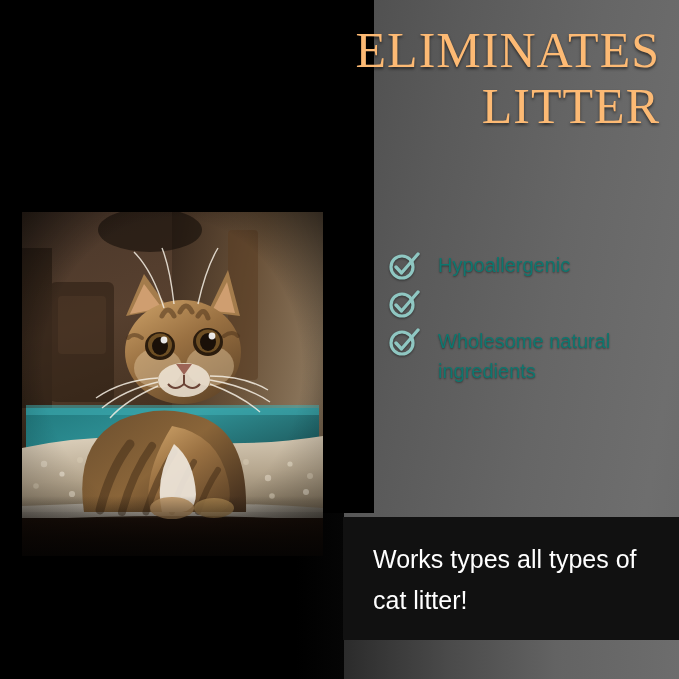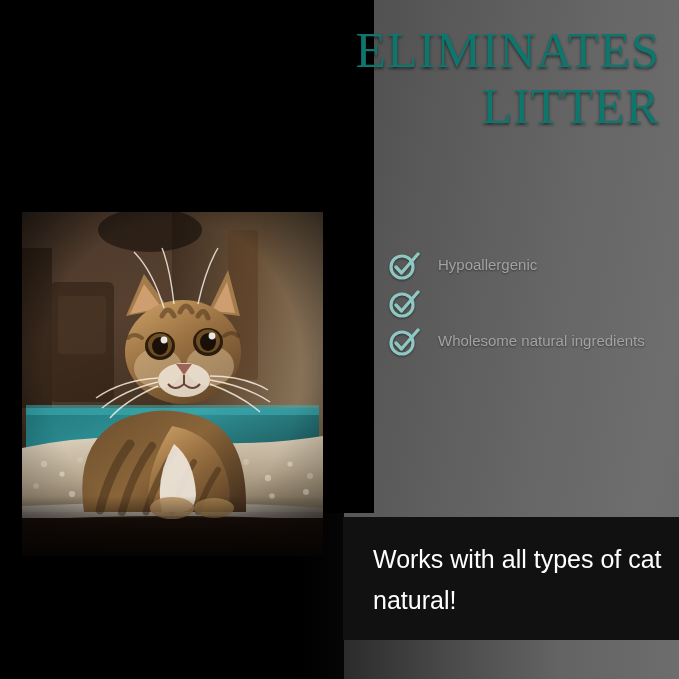--- a/index.html
+++ b/index.html
@@ -78,21 +78,21 @@
   
   .headline {
     position: absolute;
     left: 300px; top: 22px;
     width: 360px;
     text-align: right;
     font-family: "Liberation Serif", serif;
     font-size: 50px;
     line-height: 56px;
     letter-spacing: 1px;
-    color: #0f766e;
+    color: #fdba74;
     text-shadow: 0 2px 3px rgba(0,0,0,0.55);
   }
   .headline div { white-space: nowrap; }
 
   
   .features {
     position: absolute;
     left: 388px; top: 250px;
     width: 285px;
   }
@@ -102,22 +102,22 @@
     margin-bottom: 7px;
   }
   .check-icon {
     flex: 0 0 auto;
     width: 32px; height: 30px;
     margin-right: 18px;
     margin-top: 1px;
   }
   .check-icon svg { display: block; filter: drop-shadow(0 1px 1px rgba(0,0,0,0.45)); }
   .feature-label {
-    color: #a3a3a3;
-    font-size: 15px;
+    color: #0f766e;
+    font-size: 20px;
     line-height: 30px;
     font-family: "Liberation Sans", sans-serif;
     text-shadow: 0 1px 2px rgba(0,0,0,0.45);
   }
 
   
   .callout {
     position: absolute;
     left: 343px; top: 517px;
     width: 336px; height: 123px;
@@ -346,17 +346,17 @@
           <path d="M8 16 L13.5 22 L30 3" fill="none" stroke="#8fc7c2" stroke-width="3.4" stroke-linecap="round" stroke-linejoin="round"></path>
         </svg>
       </span>
       <span class="feature-label">Wholesome natural ingredients</span>
     </div>
 
 
   </div>
 
   <div class="callout">
-    <div class="callout-text">Works with all types of cat natural!</div>
+    <div class="callout-text">Works types all types of cat litter!</div>
   </div>
 
 
 </div>
 
 </body></html>

